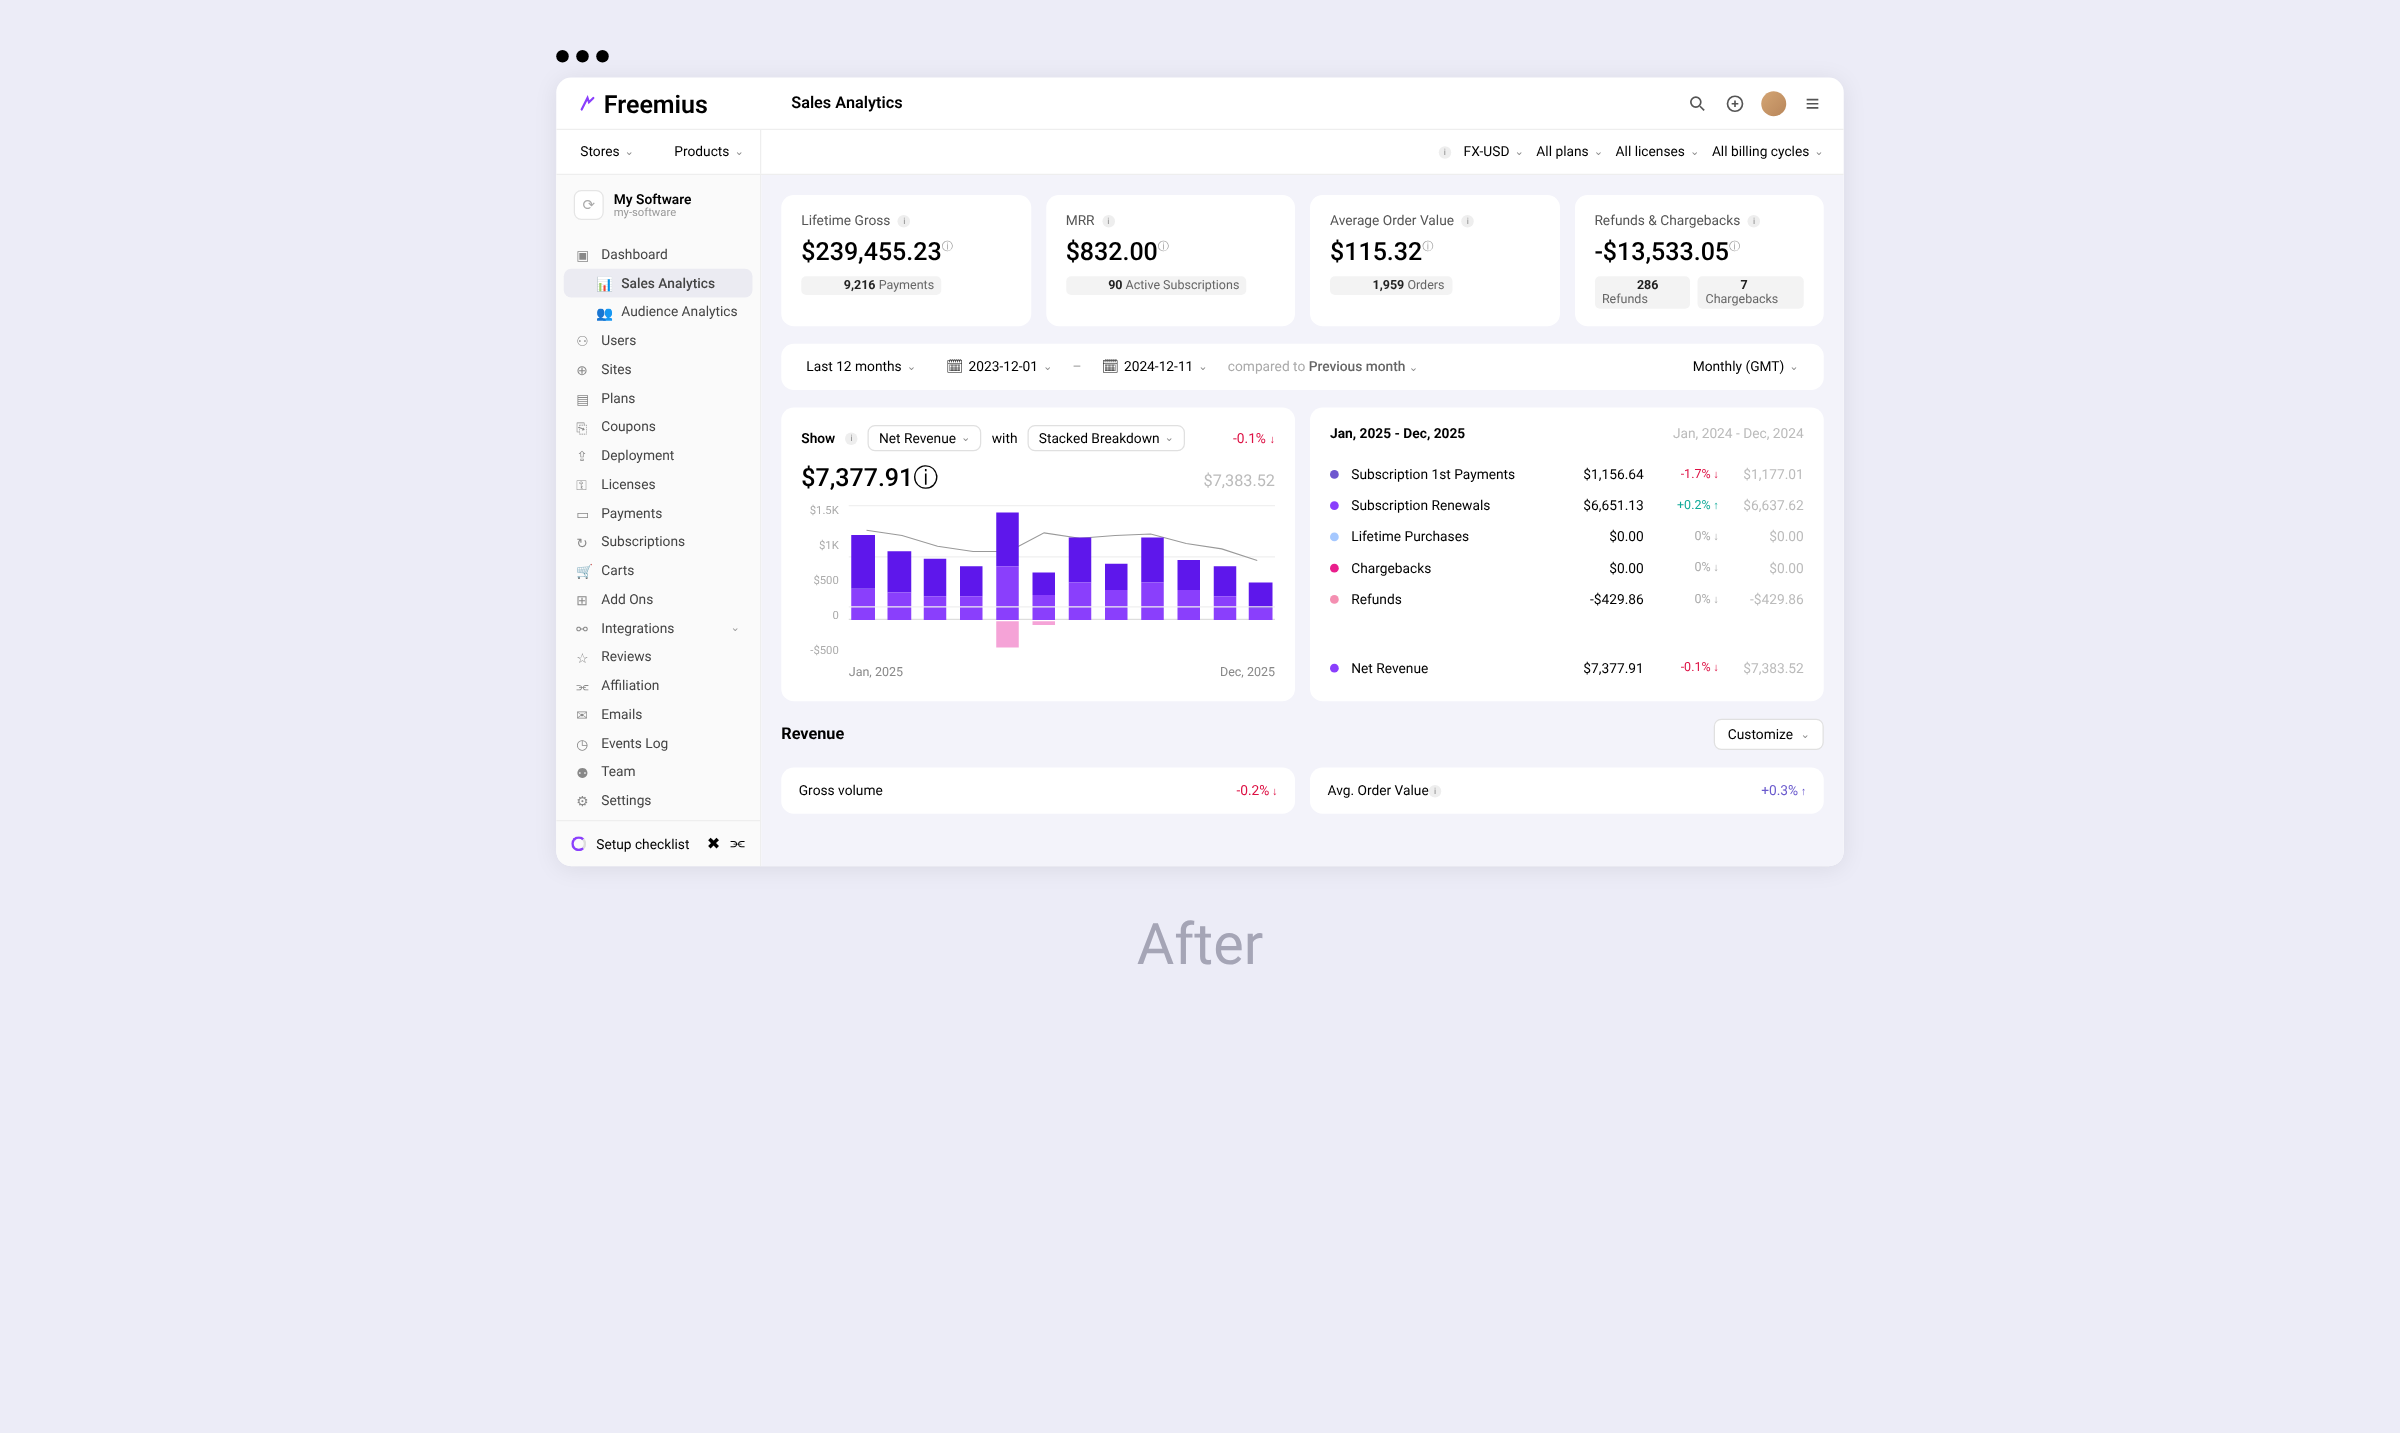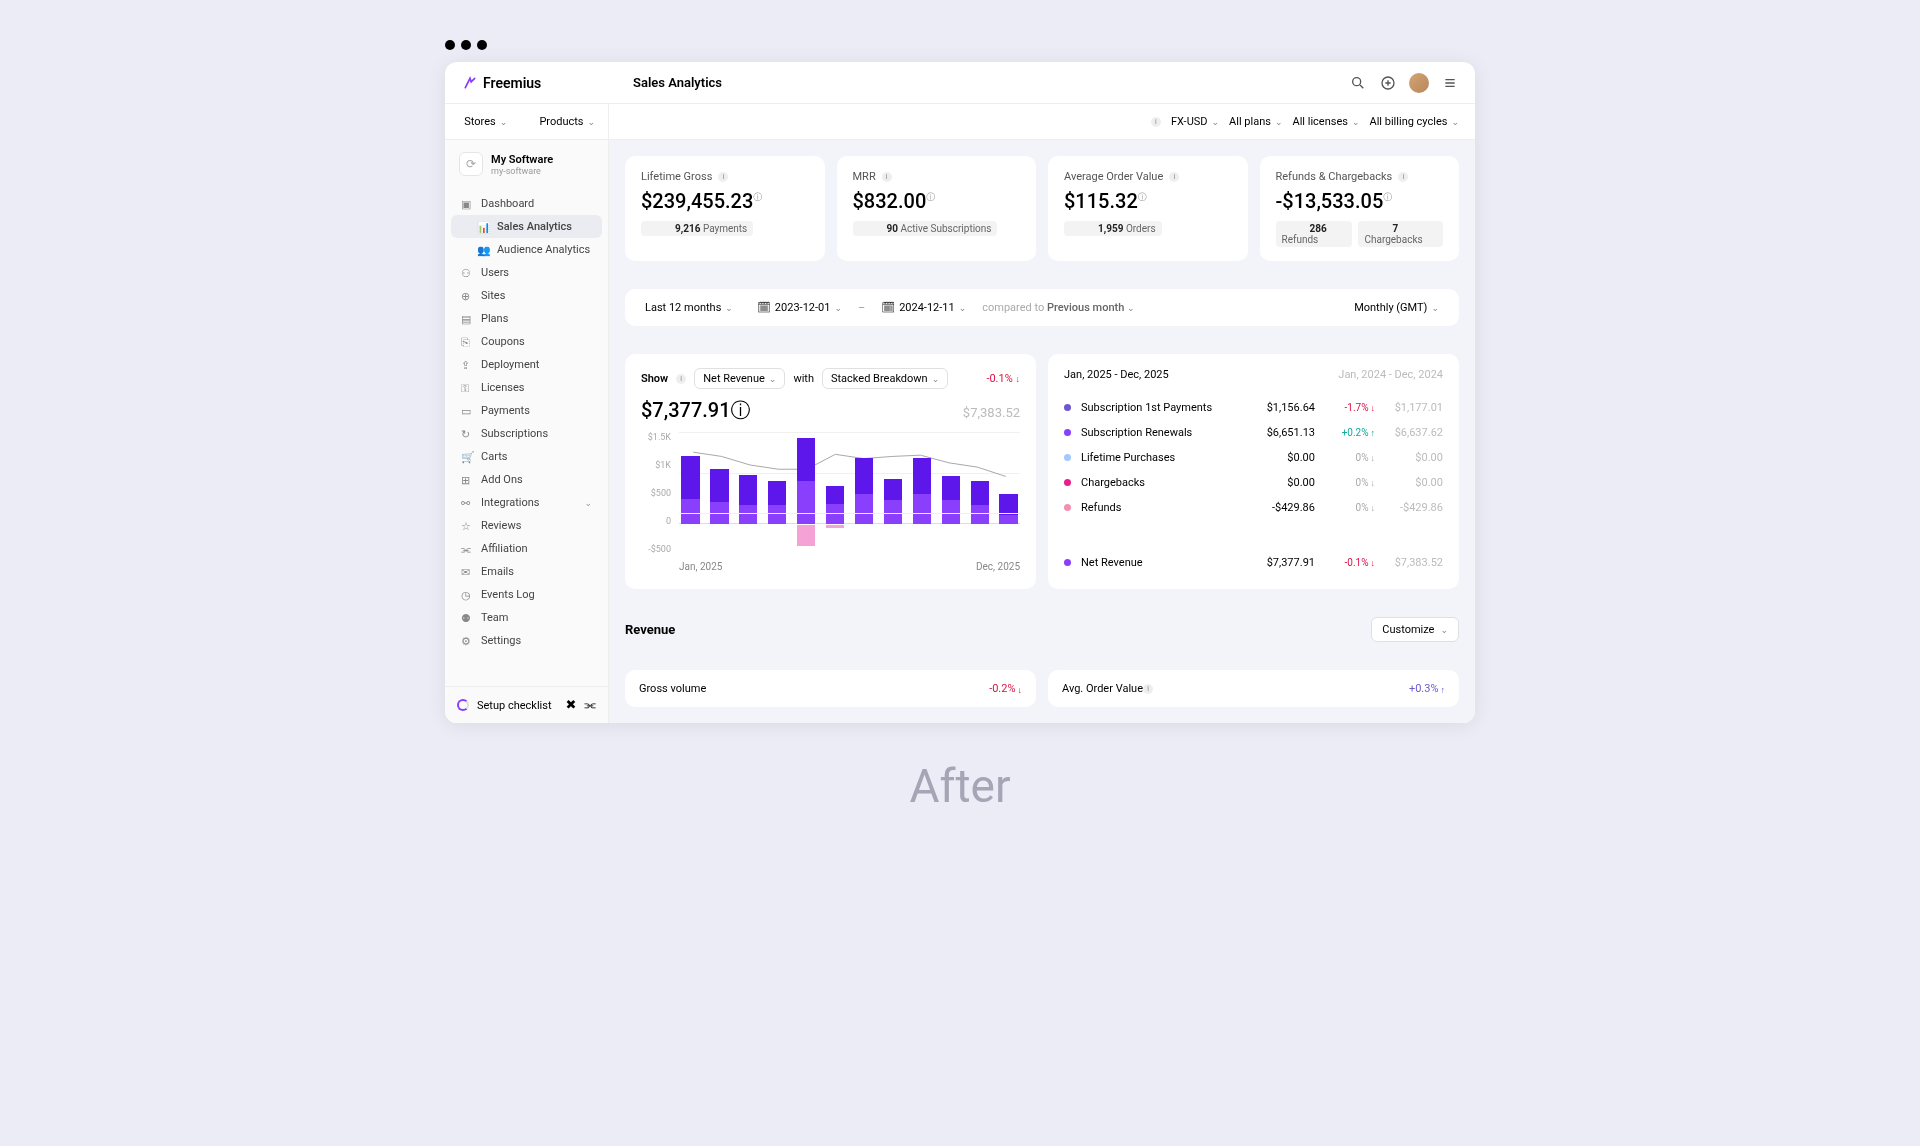--- a/index.html
+++ b/index.html
@@ -1,21 +1,21 @@
 <!DOCTYPE html>
 <html><head>
 <meta charset="utf-8">
 <style>
 * { margin:0; padding:0; box-sizing:border-box; font-family:-apple-system,BlinkMacSystemFont,"Segoe UI",Roboto,sans-serif; }
 body { background:#ECECF7; display:flex; flex-direction:column; align-items:center; padding:40px 0; }
 .window-dots { display:flex; gap:6px; margin-bottom:12px; align-self:flex-start; margin-left:calc(50% - 515px); }
 .window-dots span { width:10px; height:10px; border-radius:50%; background:#000; }
 .app { width:1030px; background:#fff; border-radius:12px; overflow:hidden; box-shadow:0 2px 20px rgba(0,0,0,.08); display:flex; flex-direction:column; }
 .topbar { display:flex; align-items:center; height:42px; border-bottom:1px solid #eee; }
-.brand { width:164px; display:flex; align-items:center; padding-left:18px; gap:6px; font-weight:600; font-size:14px; }
+.brand { width:164px; display:flex; align-items:center; padding-left:18px; gap:6px; font-weight:600; font-size:20px; }
 .brand svg { width:14px; height:14px; }
 .topbar-title { flex:1; padding-left:24px; font-size:13px; font-weight:600; }
 .topbar-actions { display:flex; align-items:center; gap:12px; padding-right:16px; }
 .icon-btn { width:18px; height:18px; display:flex; align-items:center; justify-content:center; cursor:pointer; color:#555; }
 .icon-btn svg { width:16px; height:16px; stroke:currentColor; fill:none; stroke-width:2; }
 .avatar { width:20px; height:20px; border-radius:50%; background:linear-gradient(135deg,#d4a574,#b8865a); }
 
 .subbar { display:flex; align-items:center; height:36px; border-bottom:1px solid #eee; }
 .subbar-left { width:164px; display:flex; border-right:1px solid #eee; height:100%; align-items:center; }
 .subbar-left .drop { flex:1; display:flex; justify-content:center; font-size:11px; gap:4px; align-items:center; cursor:pointer; }
@@ -31,21 +31,21 @@
 .software-slug { font-size:9px; color:#999; }
 .nav { flex:1; padding:4px 6px; overflow:auto; }
 .nav-item { display:flex; align-items:center; gap:8px; padding:5px 10px; font-size:11px; color:#444; border-radius:6px; cursor:pointer; }
 .nav-item.sub { padding-left:26px; }
 .nav-item.active { background:#ebebf2; font-weight:500; }
 .nav-item .nicon { width:12px; height:12px; color:#888; }
 .nav-item .expand { margin-left:auto; font-size:9px; color:#999; }
 .sidebar-foot { border-top:1px solid #eee; padding:10px 12px; display:flex; align-items:center; gap:8px; font-size:11px; }
 .sidebar-foot .right-icons { margin-left:auto; display:flex; gap:8px; }
 
-.main { flex:1; background:#F3F3FA; padding:16px; display:flex; flex-direction:column; gap:28px; }
+.main { flex:1; background:#F3F3FA; padding:16px; display:flex; flex-direction:column; gap:14px; }
 .kpi-row { display:flex; gap:12px; }
 .kpi { flex:1; background:#fff; border-radius:10px; padding:14px 16px; }
 .kpi-label { font-size:11px; color:#555; display:flex; align-items:center; gap:6px; }
 .info-i { width:10px; height:10px; border-radius:50%; background:#eee; display:inline-flex; align-items:center; justify-content:center; font-size:7px; color:#888; font-style:normal; }
 .kpi-value { font-size:20px; font-weight:500; margin-top:6px; position:relative; display:inline-block; }
 .kpi-value .sup { font-size:9px; color:#999; vertical-align:super; }
 .kpi-badges { display:flex; gap:6px; margin-top:8px; }
 .badge { background:#f3f3f3; border-radius:4px; padding:2px 6px; font-size:10px; color:#666; }
 .badge b { color:#222; font-weight:700;margin-left:28px; }
 
@@ -75,21 +75,21 @@
 .bars-wrap::after { content:''; position:absolute; left:0; right:0; height:1px; background:#f0f0f0; top:66%; }
 .zero-line { position:absolute; left:0; right:0; height:1px; background:#ddd; bottom:24px; }
 .bar-slot { flex:1; position:relative; height:100%; }
 .bar-stack { position:absolute; left:10%; right:10%; bottom:24px; }
 .bar-seg { width:100%; }
 .bar-neg { position:absolute; left:10%; right:10%; top:calc(100% - 24px); background:#F5A3D7; }
 .line-svg { position:absolute; left:0; right:0; top:0; bottom:24px; pointer-events:none; }
 .x-labels { position:absolute; left:38px; right:0; bottom:0; display:flex; justify-content:space-between; font-size:10px; color:#888; }
 
 .right-head { display:flex; justify-content:space-between; font-size:11px; margin-bottom:14px; }
-.right-head .cur { font-weight:400; }
+.right-head .cur { font-weight:700; }
 .right-head .prev { color:#bbb; }
 .legend-row { display:flex; align-items:center; font-size:11px; padding:6px 0; gap:10px; }
 .legend-dot { width:7px; height:7px; border-radius:50%; }
 .legend-row .name { flex:1; }
 .legend-row .v1 { width:58px; text-align:right; }
 .legend-row .pct { width:50px; text-align:right; font-size:10px; display:flex; align-items:center; justify-content:flex-end; gap:2px; }
 .legend-row .pct.neg { color:#d14; }
 .legend-row .pct.pos { color:#1a9; }
 .legend-row .pct.zero { color:#aaa; }
 .legend-row .v2 { width:58px; text-align:right; color:#bbb; }

